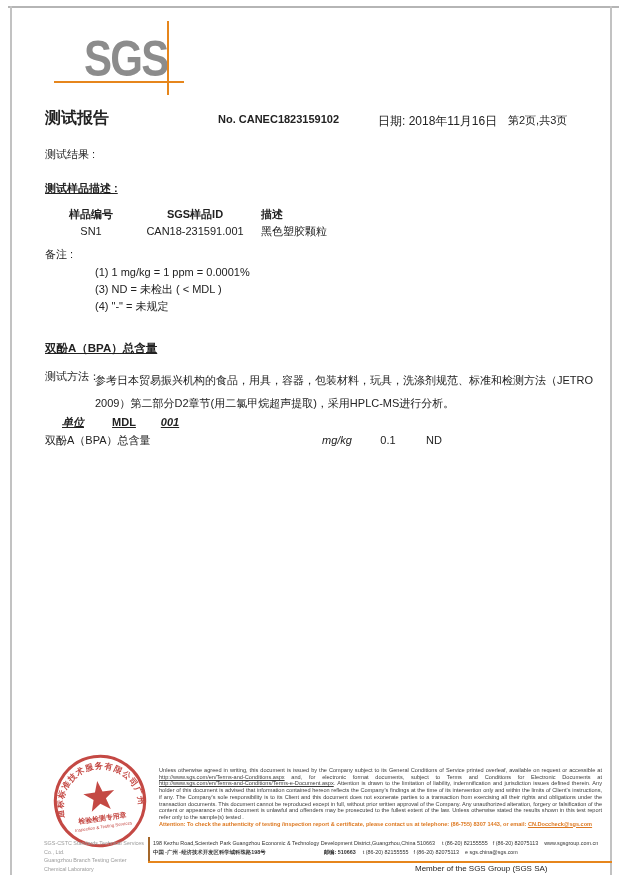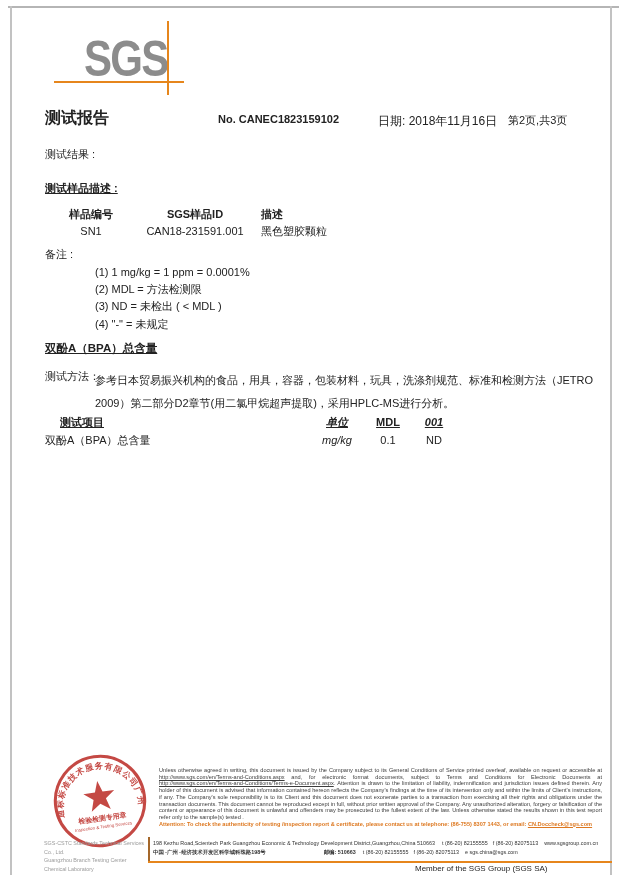--- a/index.html
+++ b/index.html
@@ -92,32 +92,30 @@
   <div class="trow">
     <span class="c1">SN1</span>
     <span class="c2">CAN18-231591.001</span>
     <span class="c3">黑色塑胶颗粒</span>
   </div>
 </div>
 
 <div class="abs label-11 notes-label">备注 :</div>
 <div class="abs notes-list">
   <div>(1) 1 mg/kg = 1 ppm = 0.0001%</div>
-  <div>(2) MDL = 方法检测限</div>
   <div>(3) ND = 未检出 ( &lt; MDL )</div>
   <div>(4) "-" = 未规定</div>
 </div>
 
 <div class="abs bpa-title">双酚A（BPA）总含量</div>
 <div class="abs method-label">测试方法：</div>
 <div class="abs method-text">参考日本贸易振兴机构的食品，用具，容器，包装材料，玩具，洗涤剂规范、标准和检测方法（JETRO 2009）第二部分D2章节(用二氯甲烷超声提取)，采用HPLC-MS进行分析。</div>
 
 <div class="abs result-table">
   <div class="trow thead">
-    <span class="item u">测试项目</span>
     <span class="unit"><span class="u">单位</span></span>
     <span class="mdl"><span class="u">MDL</span></span>
     <span class="s001"><span class="u it">001</span></span>
   </div>
   <div class="trow">
     <span class="item">双酚A（BPA）总含量</span>
     <span class="unit">mg/kg</span>
     <span class="mdl">0.1</span>
     <span class="s001">ND</span>
   </div>

